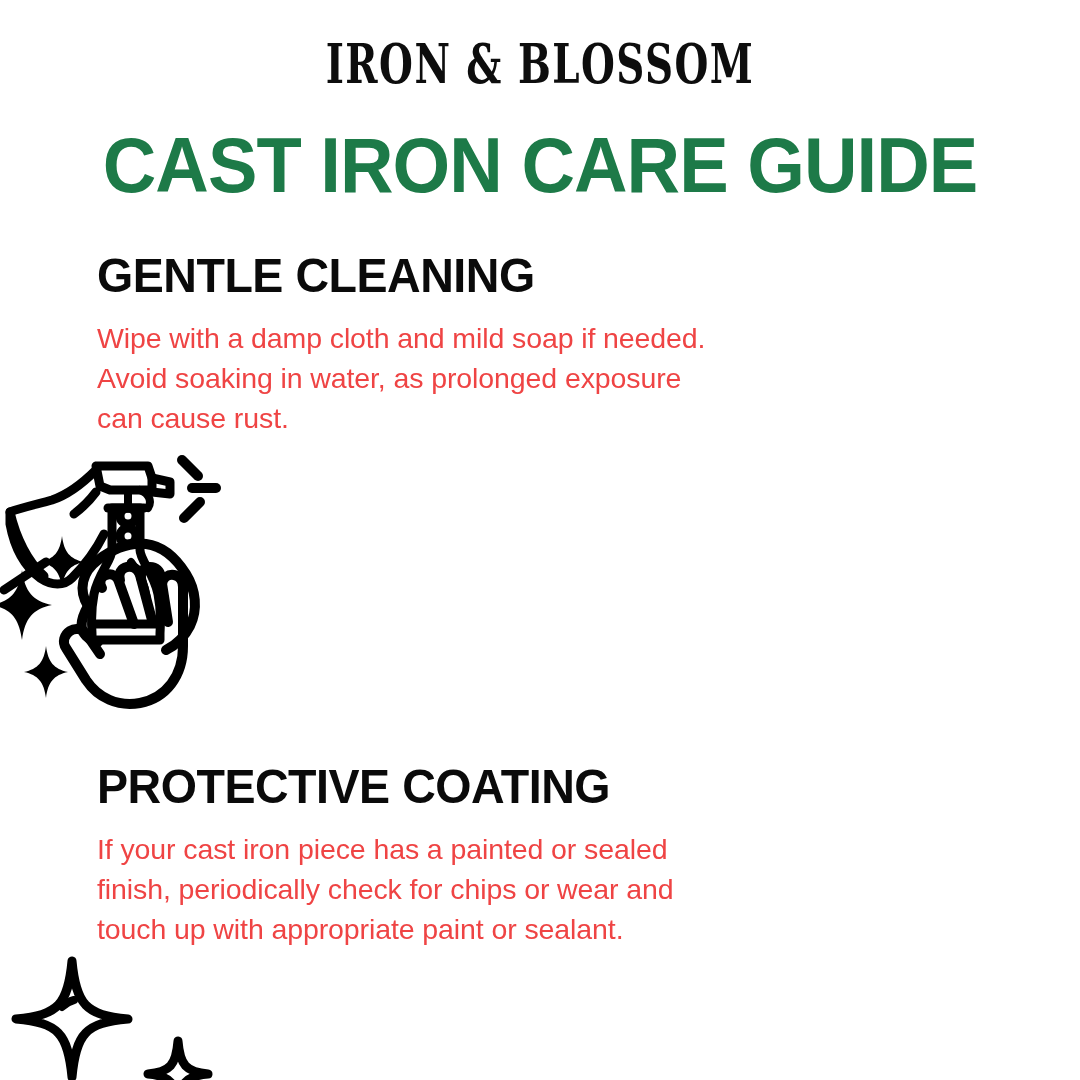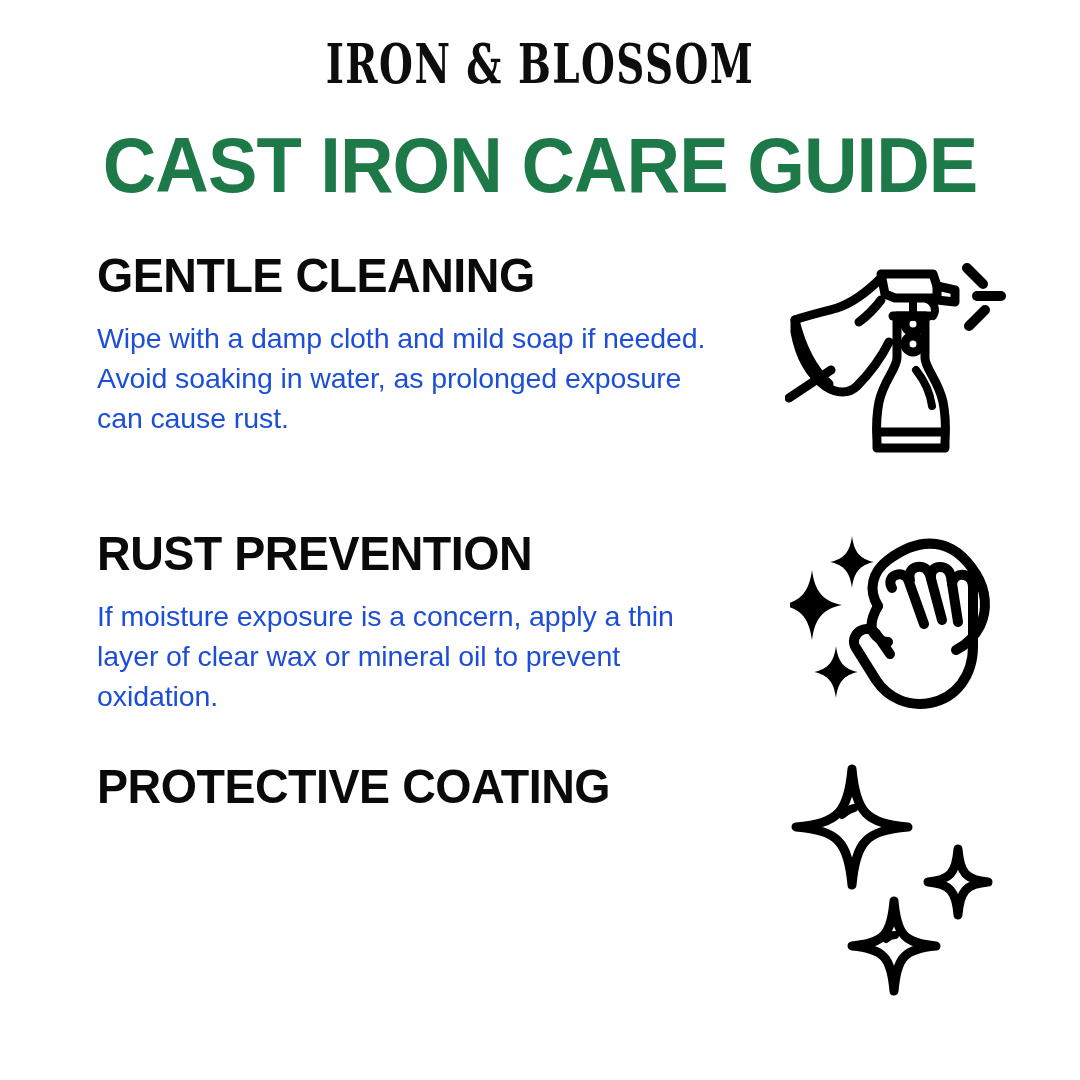--- a/index.html
+++ b/index.html
@@ -56,21 +56,21 @@
     transform-origin: center top;
     white-space: nowrap;
   }
 
   
   .section {
     position: absolute;
     left: 0;
     width: 1080px;
     display: flex;
-    flex-direction: row;
+    flex-direction: column;
     align-items: flex-start;
   }
   #section-0 { top: 246px; }
   #section-1 { top: 524px; }
   #section-2 { top: 757px; }
 
   .section-text {
     width: 720px;
     padding-left: 97px;
     box-sizing: border-box;
@@ -85,21 +85,21 @@
     margin: 0 0 14px 0;
     transform: scaleX(0.95);
     transform-origin: left top;
     white-space: nowrap;
   }
   .section-body {
     font-family: "Liberation Sans", sans-serif;
     font-weight: 400;
     font-size: 28.5px;
     line-height: 40px;
-    color: #1d4ed8;
+    color: #ef4444;
     margin: 0;
     max-width: 700px;
     letter-spacing: -0.1px;
   }
 
   .section-icon {
     flex: 1;
     display: flex;
     align-items: flex-start;
     justify-content: center;
@@ -158,24 +158,20 @@
 
           <path d="M182 18 L198 34" stroke-width="10"></path>
           <path d="M184 76 L200 60" stroke-width="10"></path>
           <path d="M192 46 L216 46" stroke-width="10"></path>
         </g>
       </svg>
     </div>
   </div>
 
   <div class="section" id="section-1">
-    <div class="section-text">
-      <div class="section-heading">RUST PREVENTION</div>
-      <p class="section-body">If moisture exposure is a concern, apply a thin layer of clear wax or mineral oil to prevent oxidation.</p>
-    </div>
     <div class="section-icon">
       <svg width="220" height="195" viewBox="0 0 220 195">
 
         <g fill="#000000">
           <path d="M62 8 C64 24 70 31 84 34 C70 37 64 44 62 60
                    C60 44 54 37 40 34 C54 31 60 24 62 8 Z"></path>
           <path d="M22 42 C25 64 33 73 52 77 C33 81 25 90 22 112
                    C19 90 11 81 -8 77 C11 73 19 64 22 42 Z"></path>
           <path d="M46 118 C48 134 54 141 68 144 C54 147 48 154 46 170
                    C44 154 38 147 24 144 C38 141 44 134 46 118 Z"></path>
@@ -201,20 +197,21 @@
                    C62 114 64 107 70 103 C76 99 83 101 87 107
                    L100 126"></path>
         </g>
       </svg>
     </div>
   </div>
 
   <div class="section" id="section-2">
     <div class="section-text">
       <div class="section-heading">PROTECTIVE COATING</div>
+      <p class="section-body">If your cast iron piece has a painted or sealed finish, periodically check for chips or wear and touch up with appropriate paint or sealant.</p>
     </div>
     <div class="section-icon">
       <svg width="240" height="235" viewBox="0 0 240 235">
         <g fill="none" stroke="#000000" stroke-width="9" stroke-linecap="round" stroke-linejoin="round">
 
           <path d="M72 8 C76 52 86 62 128 66 C86 70 76 80 72 124
                    C68 80 58 70 16 66 C58 62 68 52 72 8 Z"></path>
           <path d="M62 54 C66 50 70 48 74 47" stroke-width="8"></path>
 
           <path d="M178 88 C180 112 186 119 208 121 C186 123 180 130 178 154

